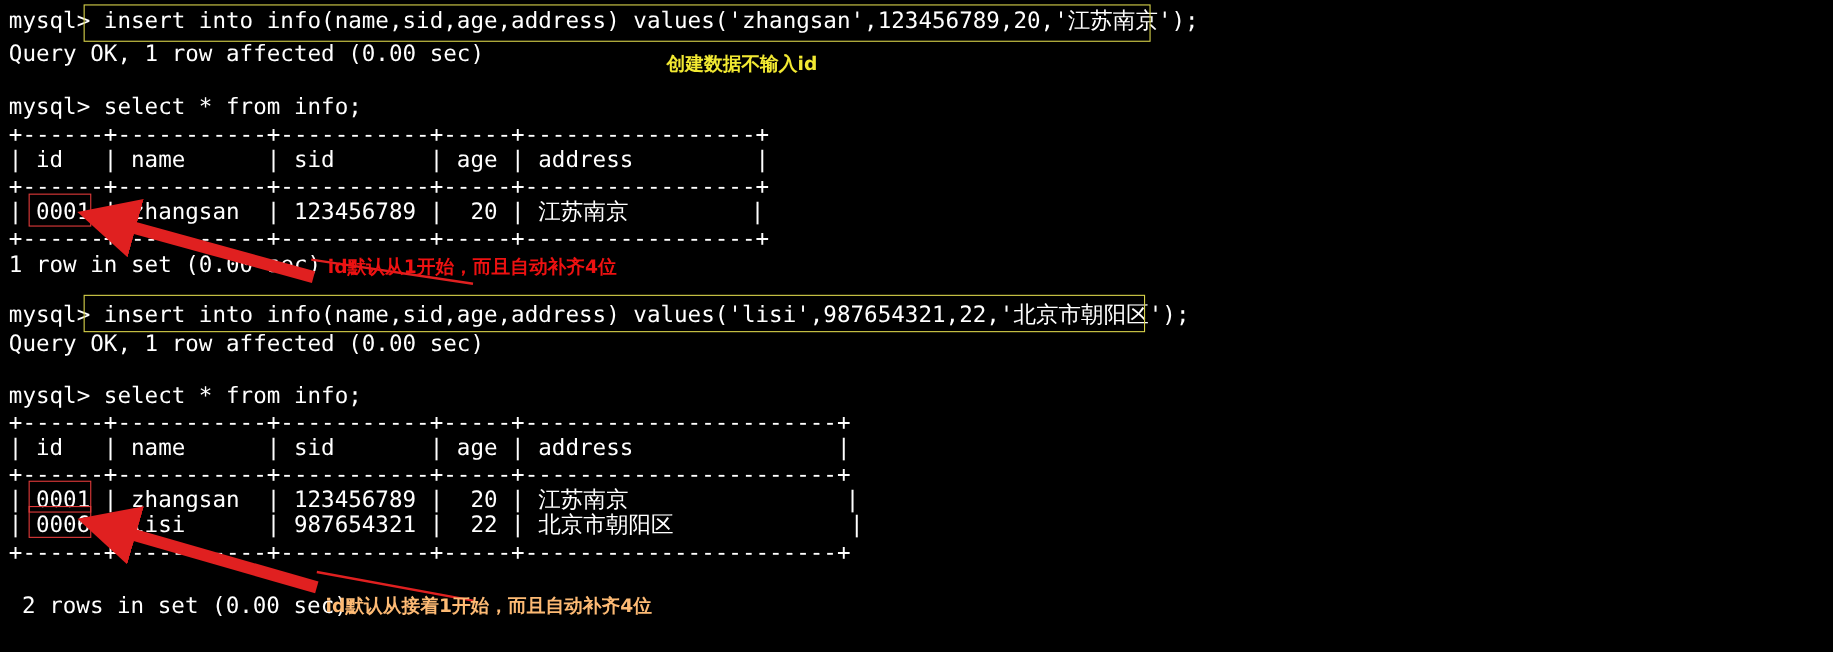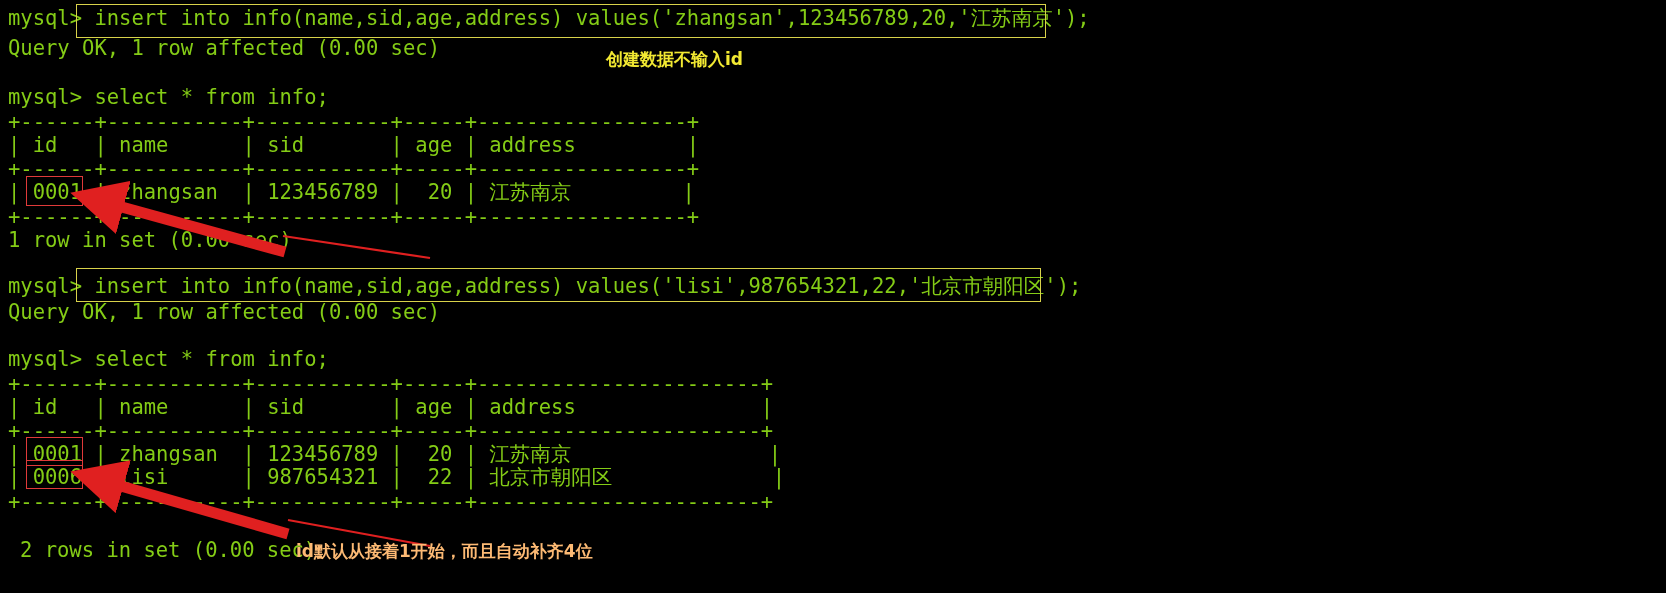--- a/index.html
+++ b/index.html
@@ -15,21 +15,21 @@
   }
   #screen {
     position: relative;
     width: 1666px;
     height: 593px;
     background: #000000;
   }
   .term-line {
     position: absolute;
     white-space: pre;
-    color: #84cc16;
+    color: #ffffff;
     font-family: "DejaVu Sans Mono", "Liberation Mono", monospace;
     font-size: 20.5px;
     line-height: 25px;
     letter-spacing: 0px;
     font-weight: 400;
   }
   .anno {
     position: absolute;
     white-space: pre;
     font-family: "DejaVu Sans", "Liberation Sans", sans-serif;
@@ -100,15 +100,16 @@
         <path d="M0,0 L5,2.5 L0,5 z" fill="#e02020"></path>
       </marker>
     </defs>
     <line x1="285" y1="252" x2="100" y2="201" stroke="#e02020" stroke-width="11" marker-end="url(#ah1)"></line>
     <line x1="288" y1="534" x2="100" y2="480" stroke="#e02020" stroke-width="11" marker-end="url(#ah2)"></line>
     <line x1="283" y1="236" x2="430" y2="258" stroke="#e02020" stroke-width="2.2"></line>
     <line x1="288" y1="520" x2="430" y2="546" stroke="#e02020" stroke-width="2.2"></line>
   </svg>
 
   <div class="anno anno-yellow" id="a1" style="left: 573px; top: 49px; color: rgb(242, 233, 50); margin-left: 33px;">创建数据不输入id</div>
+  <div class="anno anno-red" id="a2" style="left: 298px; top: 233px; color: rgb(238, 17, 17);">id默认从1开始，而且自动补齐4位</div>
   <div class="anno anno-red" id="a4" style="left: 296px; top: 541px; color: #fdba74;">id默认从接着1开始，而且自动补齐4位</div>
 
 </div>
 
 </body></html>

